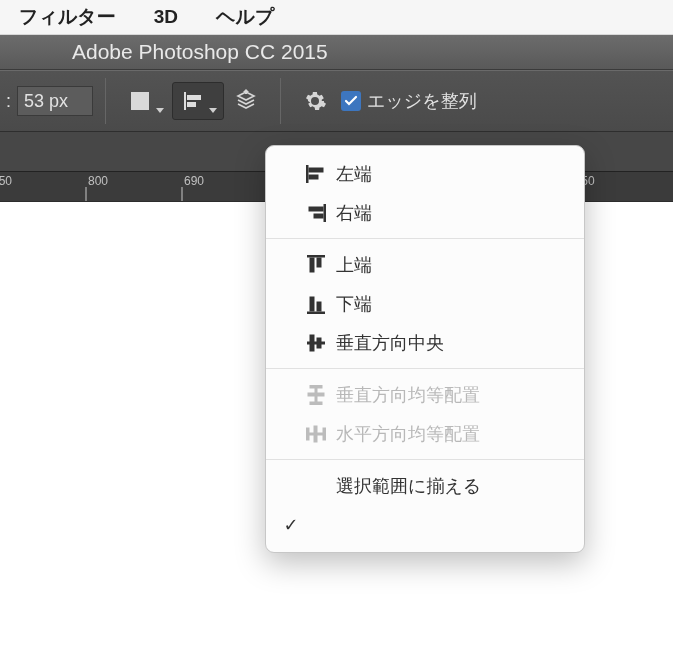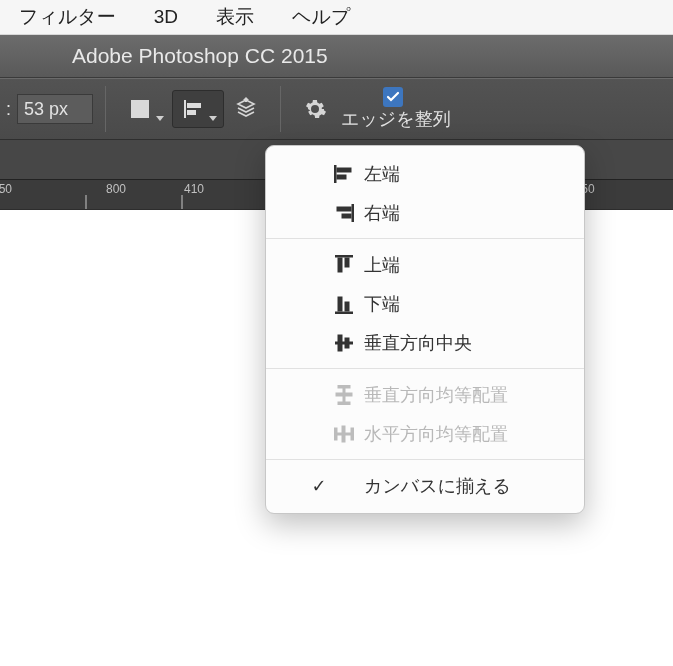--- a/index.html
+++ b/index.html
@@ -34,26 +34,26 @@
   
   .menubar {
     height:35px;
     background:var(--menubar-bg);
     border-bottom:1px solid var(--menubar-border);
     display:flex;
     align-items:center;
     padding:0 6px 0 0;
     font-size:19px;
     color:#222;
-    font-weight:400;
+    font-weight:700;
   }
   .menubar span { padding:0 19px; display:inline-block; }
   
   .titlebar {
-    height:43px;
+    height:35px;
     background:linear-gradient(var(--title-bg-top),var(--title-bg-bot));
     display:flex; align-items:center;
     border-bottom:1px solid #3a3a3a;
     padding-left:72px;
     color:var(--titlebar-text);
     font-size:21px;
     font-weight:500;
   }
   
   .toolbar {
@@ -129,37 +129,35 @@
     border-radius:9px;
     box-shadow:0 10px 30px rgba(0,0,0,.25);
     padding:8px 0;
     font-size:18px;
     color:var(--popup-text);
   }
   .popup .row {
     display:flex; align-items:center;
     height:39px;
     padding:0 16px 0 14px;
-    margin-left:28px;
   }
   .popup .row.disabled { color:var(--popup-disabled); }
   .popup .chk { width:22px; display:flex; justify-content:center; }
   .popup .ico { width:28px; display:flex; justify-content:center; margin-right:6px; }
   .popup hr {
     border:none; border-top:1px solid var(--popup-divider);
     margin:6px 0;
   }
 </style>
 </head>
 <body>
 
 <div class="menubar">
   <span>フィルター</span>
   <span>3D</span>
-  <span>表示</span>
   <span>ヘルプ</span>
 </div>
 
 <div class="titlebar">
   <span>Adobe Photoshop CC 2015</span>
 </div>
 
 <div class="toolbar">
   <span class="field-prefix">:</span>
   <input class="num" value="53 px" style="">
@@ -200,21 +198,21 @@
   <div class="sep"></div>
 
   <div class="btnwrap">
     <span class="iconbox">
       <svg width="24" height="24" viewBox="0 0 24 24" fill="#d6d6d6">
         <path d="M12 8a4 4 0 100 8 4 4 0 000-8zm9 4a7 7 0 01-.1 1.2l2.1 1.6-2 3.4-2.5-1a7 7 0 01-2 1.2l-.4 2.6h-4l-.4-2.6a7 7 0 01-2-1.2l-2.5 1-2-3.4 2.1-1.6A7 7 0 015 12a7 7 0 01.1-1.2L3 9.2l2-3.4 2.5 1a7 7 0 012-1.2L9.9 3h4l.4 2.6a7 7 0 012 1.2l2.5-1 2 3.4-2.1 1.6c.1.4.1.8.1 1.2z"></path>
       </svg>
     </span>
   </div>
 
-  <div class="btnwrap" style="padding-left:4px;flex-direction:column;">
+  <div class="btnwrap" style="padding-left:4px;">
     <span class="checkbox">
       <svg width="14" height="14" viewBox="0 0 14 14">
           <path d="M2 7l3 3 7-7" stroke="#fff" stroke-width="2.2" fill="none" stroke-linecap="round"></path>
         </svg>
     </span>
     <span>エッジを整列</span>
   </div>
 </div>
 
 <div class="docstrip"></div>
@@ -303,25 +301,25 @@
           <line x1="374" y1="0" x2="374" y2="30" stroke="#c8c8c8"></line>
           <line x1="470" y1="0" x2="470" y2="30" stroke="#c8c8c8"></line>
           <line x1="566" y1="0" x2="566" y2="30" stroke="#c8c8c8"></line>
         </g>
       </svg>
   </div>
   <div class="majwrap" id="ruler-labels">
       <div class="maj" style="left: -10px; width: 40px;">
         <span class="num">750</span>
       </div>
-      <div class="maj" style="left: 104px; width: 40px;">
+      <div class="maj" style="left: 86px; width: 40px;">
         <span class="num">800</span>
       </div>
       <div class="maj" style="left: 182px; width: 40px;">
-        <span class="num">410</span>
+        <span class="num">690</span>
       </div>
       <div class="maj" style="left: 278px; width: 40px;">
         <span class="num">900</span>
       </div>
       <div class="maj" style="left: 374px; width: 40px;">
         <span class="num">950</span>
       </div>
       <div class="maj" style="left: 470px; width: 40px;">
         <span class="num">1000</span>
       </div>
@@ -410,17 +408,21 @@
           <rect x="0" y="3" width="3" height="12" stroke="#bcbcbc" fill="#bcbcbc"></rect>
           <rect x="8" y="1" width="3" height="16" stroke="#bcbcbc" fill="#bcbcbc"></rect>
           <rect x="17" y="3" width="3" height="12" stroke="#bcbcbc" fill="#bcbcbc"></rect>
           <rect x="0" y="8" width="20" height="2" stroke="#bcbcbc" fill="#bcbcbc"></rect>
         </svg>
       </span>
       <span>水平方向均等配置</span>
     </div>
     <hr>
     <div class="row">
+      <span class="chk"></span>
+      <span class="ico"></span>
+      <span>選択範囲に揃える</span>
+    </div>
+    <div class="row">
       <span class="chk">✓</span>
       <span class="ico"></span>
-      <span>カンバスに揃える</span>
     </div>
   </div>
 
 </body></html>

